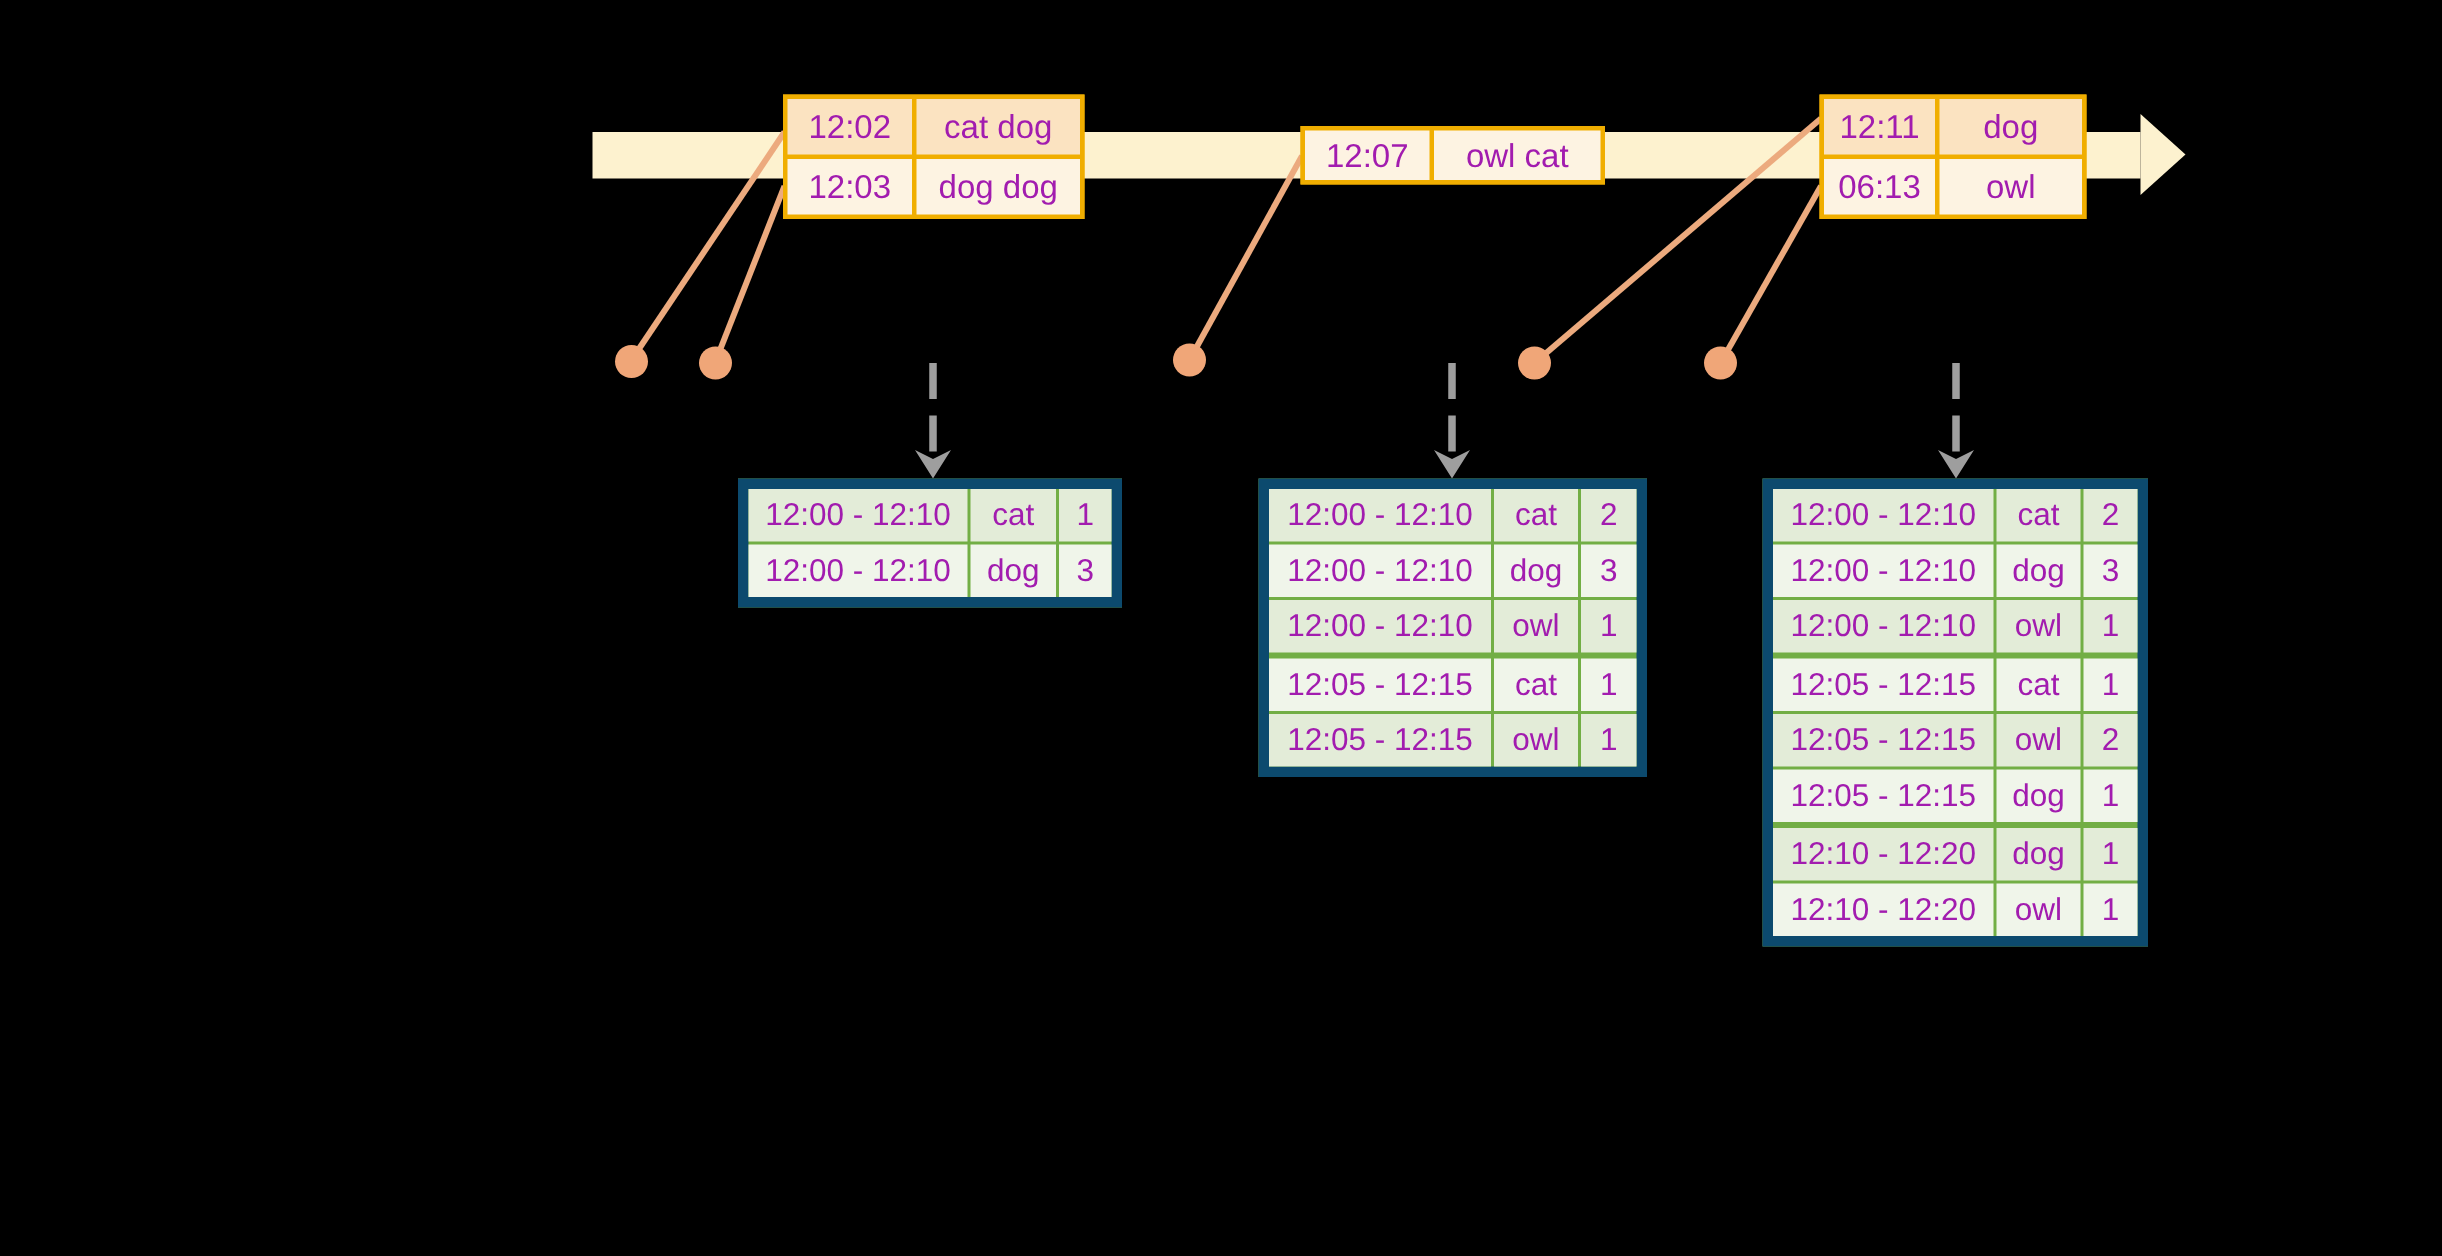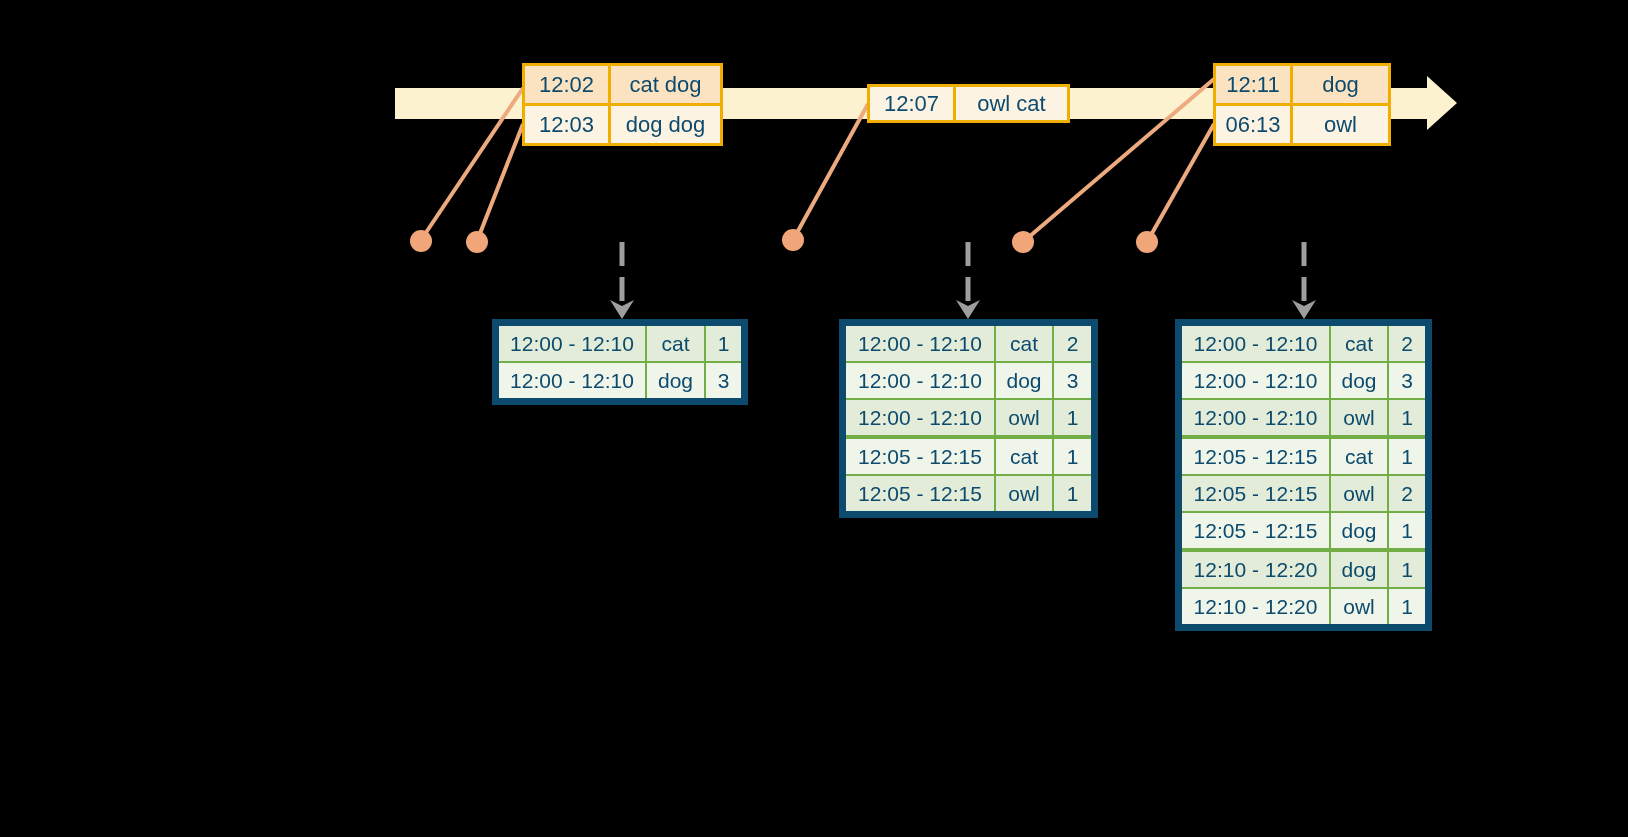--- a/index.html
+++ b/index.html
@@ -1,18 +1,18 @@
 <!DOCTYPE html>
 <html><head>
 <meta charset="utf-8">
 <style>
   html,body{margin:0;padding:0;background:#000;}
   .canvas{
     position:relative;width:1628px;height:837px;background:#000;overflow:hidden;
-    font-family:"Liberation Sans","DejaVu Sans",sans-serif;color:#0c4a6e;
+    font-family:"Liberation Sans","DejaVu Sans",sans-serif;color:#a21caf;
   }
   .overlay{position:absolute;left:0;top:0;}
 
   
   .event-table{
     position:absolute;display:flex;flex-direction:column;gap:3px;
     border:3px solid #f0ae00;background:#f0ae00;box-sizing:border-box;
   }
   .event-table .row{display:flex;gap:3px;height:37px;}
   .event-table .cell{

